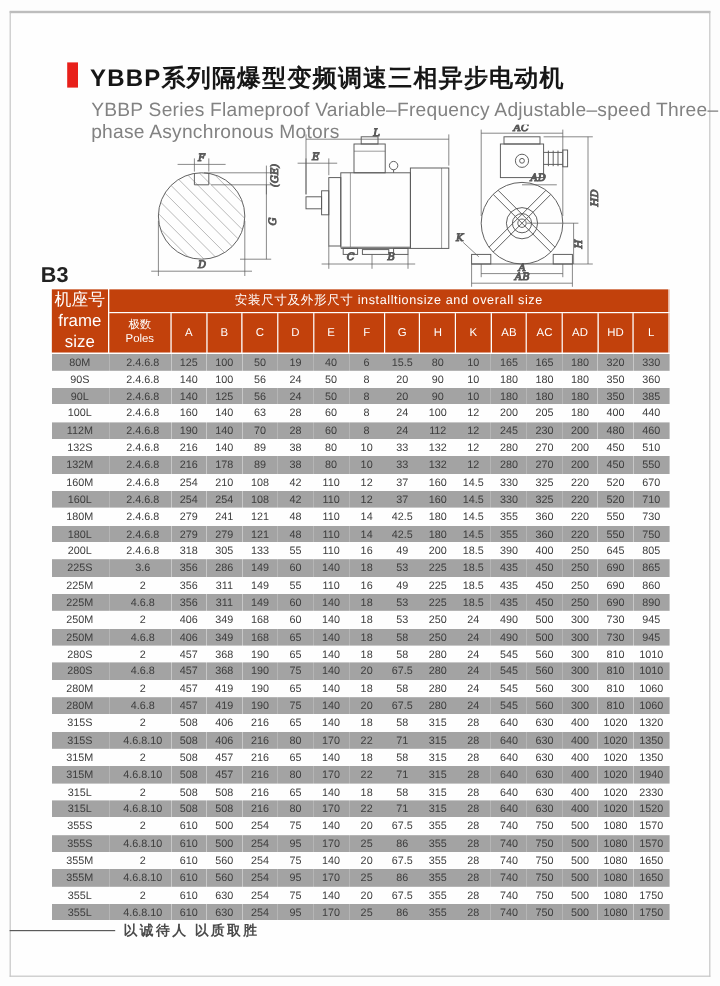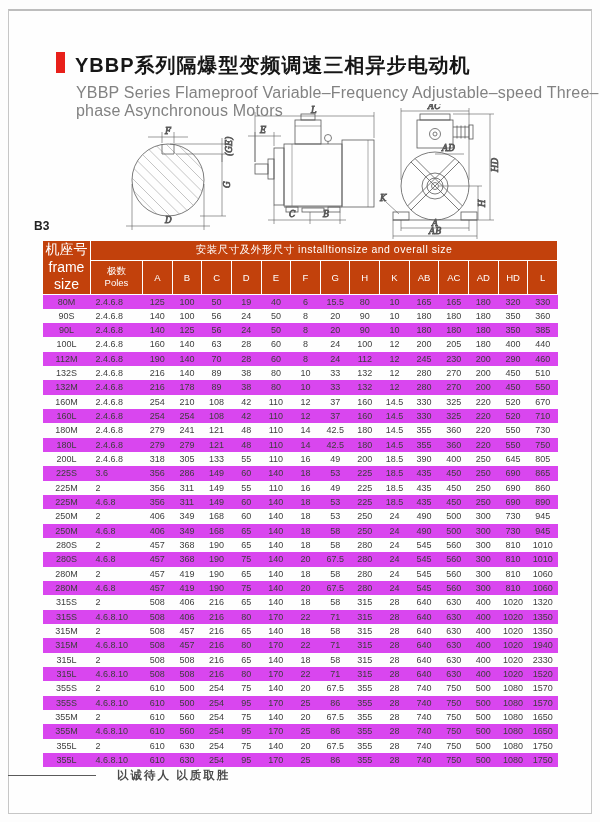--- a/index.html
+++ b/index.html
@@ -17,42 +17,42 @@
   .red-bar { width:9px; height:21px; background:#e8201a; margin-right:10px; }
   h1.cn-title { font-size:20px; font-weight:bold; color:#161616; letter-spacing:1px; }
   .sub-en { position:absolute; top:84px; left:76px; font-size:16px; color:#828282; letter-spacing:.2px; }
   .sub-ru { position:absolute; top:98px; left:75px; font-size:10.5px; color:#575757; }
   
   .drawings { position:absolute; top:104px; left:40px; }
   .drawings svg text {
     font-family:"DejaVu Serif", serif; font-style:italic; font-size:8.5px; fill:#3b3b3b;
   }
   
-  .b3 { position:absolute; top:219px; left:34px; font-size:12px; font-weight:bold; color:#222; }
+  .b3 { position:absolute; top:219px; left:34px; font-size:18px; font-weight:bold; color:#222; }
   
   table.dims {
     position:absolute; top:240px; left:42px; width:516px;
     border-collapse:collapse; table-layout:fixed; font-size:9px; color:#3d3d3d;
   }
   table.dims thead th {
     background:#c2410c; color:#ffffff; border:1px solid #ffffff;
     font-weight:normal; text-align:center; vertical-align:middle;
   }
   th.group-hd { height:17px; font-size:10.5px; font-weight:bold; letter-spacing:.5px; }
   th.frame-hd { width:48px; font-size:14px; line-height:1.25; }
   th.poles-hd { width:52px; font-size:9px; line-height:1.3; }
   tr.dim-letters th { height:29px; font-size:9.5px; }
   table.dims tbody td {
     height:14.33px; line-height:14.33px; padding:0; text-align:center;
     white-space:nowrap; overflow:hidden;
   }
-  table.dims tbody td.poles { text-align:left; padding-left:5px; }
-  table.dims tbody tr.alt { background:#d946ef; }
+  table.dims tbody td.poles { text-align:center; padding-left:5px; }
+  table.dims tbody tr.alt { background:#a3a3a3; }
   
-  .footer { position:absolute; top:768px; left:8px; display:flex; align-items:center;gap:14px; }
+  .footer { position:absolute; top:768px; left:8px; display:flex; align-items:center; }
   .footer-line { display:inline-block; width:88px; height:1px; background:#5a5a5a; margin-right:7px; }
   .slogan { font-size:11.5px; font-weight:bold; color:#4a4a4a; letter-spacing:2px; }
 </style>
 </head>
 <body>
 
 <div class="page">
   <div class="frame"></div>
 
   <div class="title-row">
@@ -335,21 +335,21 @@
           <td>70</td>
           <td>28</td>
           <td>60</td>
           <td>8</td>
           <td>24</td>
           <td>112</td>
           <td>12</td>
           <td>245</td>
           <td>230</td>
           <td>200</td>
-          <td>290</td>
+          <td>480</td>
           <td>460</td>
         </tr>
         <tr>
           <td>132S</td>
           <td class="poles">2.4.6.8</td>
           <td>216</td>
           <td>140</td>
           <td>89</td>
           <td>38</td>
           <td>80</td>

